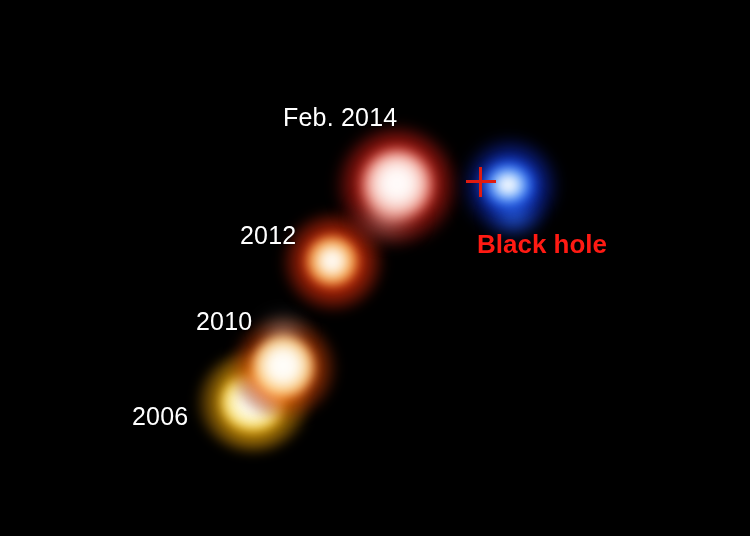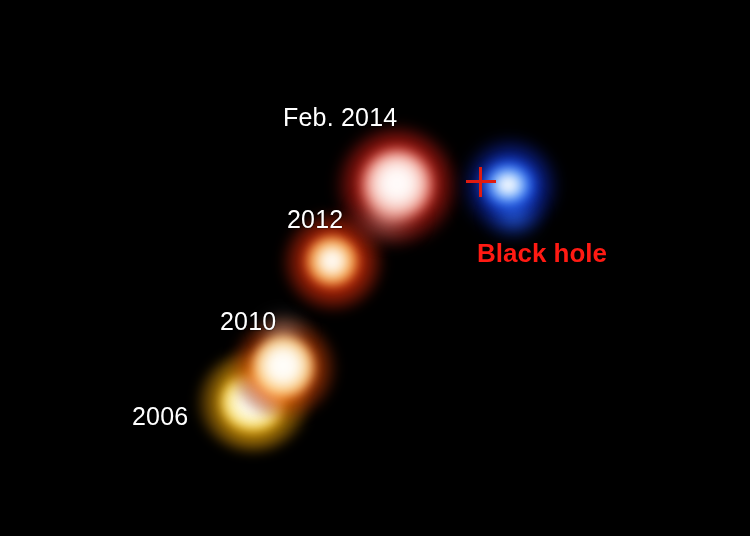--- a/index.html
+++ b/index.html
@@ -225,24 +225,24 @@
     position: absolute;
     color: #ff1a13;
     font-size: 26px;
     font-weight: bold;
     line-height: 1;
     white-space: nowrap;
   }
 
   #lbl-feb2014  { left: 283px; top: 105px; }
   #lbl-sept2014 { left: 437px; top: 112px; }
-  #lbl-2012     { left: 240px; top: 207px; margin-left: 47px; }
-  #lbl-2010     { left: 196px; top: 309px; margin-left: 24px; }
+  #lbl-2012     { left: 240px; top: 223px; }
+  #lbl-2010     { left: 196px; top: 309px; }
   #lbl-2006     { left: 132px; top: 404px; }
-  #lbl-blackhole{ left: 477px; top: 240px; }
+  #lbl-blackhole{ left: 477px; top: 231px; }
 
   
   #cross-marker {
     position: absolute;
     left: 466px;
     top: 167px;
     width: 30px;
     height: 30px;
   }
   #cross-marker .bar-h {

